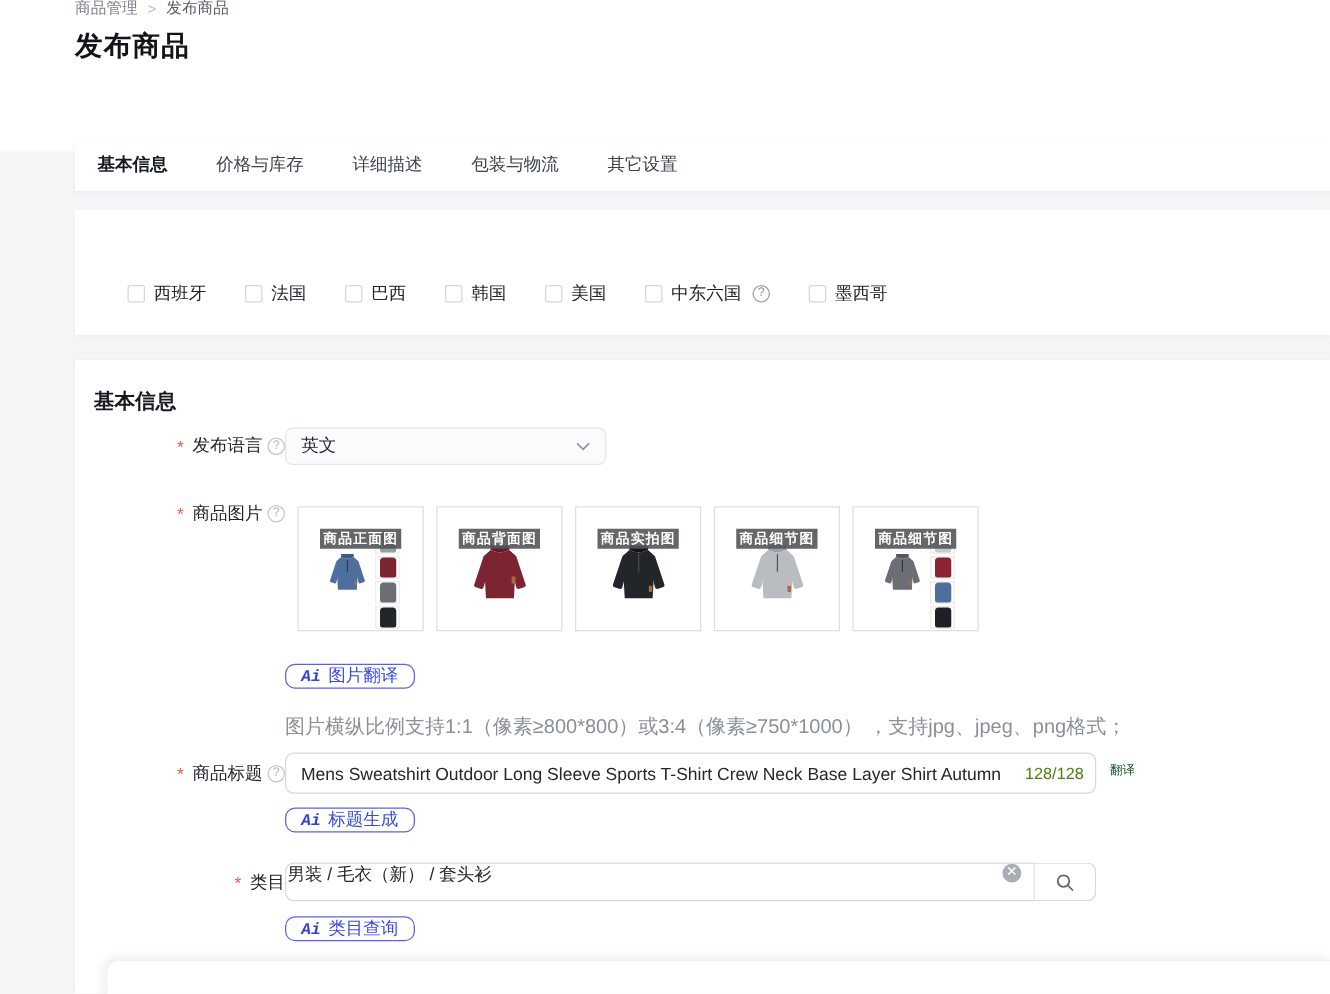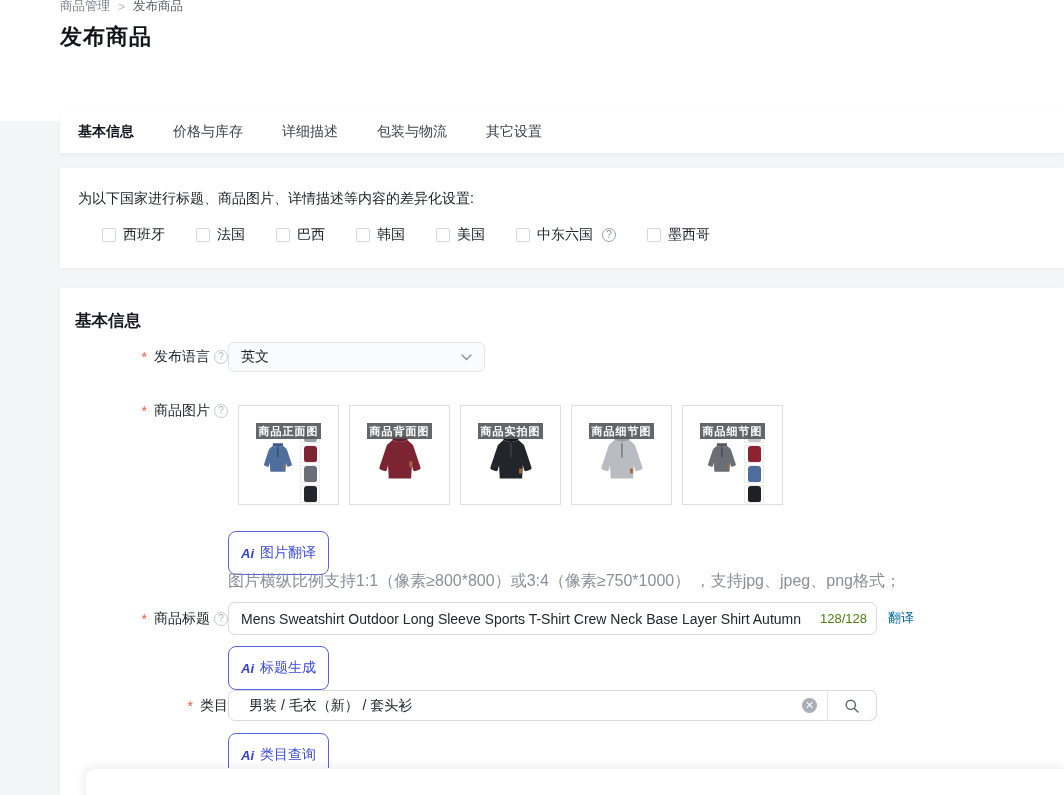--- a/index.html
+++ b/index.html
@@ -47,35 +47,35 @@
   .tile { width:101px; height:100px; background:#fff; border:1px solid #dcdfe3; padding:17px; position:relative; cursor:pointer; }
   .tile-inner { position:relative; width:100%; height:100%; background:#fff; display:flex; }
   .tile-band { position:absolute; left:0; top:0; right:0; height:16px; background:rgba(83,85,88,.9); color:#fff; font-size:11px; font-weight:700; letter-spacing:1px; text-align:center; line-height:16px; z-index:2; }
   .tile-img { flex:1; display:flex; align-items:flex-end; justify-content:center; overflow:hidden; }
   .tile-img svg { width:86%; height:92%; }
   .variants { width:21px; display:flex; flex-direction:column; gap:2px; padding-top:2px; }
   .variant-chip { width:20px; height:22px; background:#fdfdfd; border:1px solid #ececec; display:flex; align-items:center; justify-content:center; }
   .variant-blob { width:13px; height:16px; border-radius:3px 3px 2px 2px; }
 
   
-  .ai-btn { position:absolute; height:44px; padding:0 12px; display:inline-flex; align-items:center; gap:6px; background:#fff; border:1px solid #5864e8; border-radius:8px; cursor:pointer; }
+  .ai-btn { position:absolute; height:20px; padding:0 12px; display:inline-flex; align-items:center; gap:6px; background:#fff; border:1px solid #5864e8; border-radius:8px; cursor:pointer;font-family:Liberation Mono, monospace; }
   .ai-mark { font-size:13px; font-weight:700; font-style:italic; color:#3241d6; }
   .ai-label { font-size:14px; color:#3a49e0; }
 
   .img-hint { position:absolute; left:168px; top:283px; font-size:16px; color:#8a9099; }
 
   
   .title-input-wrap { position:absolute; left:168px; top:314px; width:649px; height:33px; }
   .text-input { width:100%; height:100%; border:1px solid #d7dade; border-radius:7px; font-size:14px; color:#23262d; padding:0 72px 0 12px; outline:none; font-family:"Liberation Sans","DejaVu Sans",sans-serif; background:#fff; }
   .char-count { position:absolute; right:10px; top:0; height:33px; display:flex; align-items:center; font-size:13px; color:#4d7c0f; }
-  .translate-link { position:absolute; left:828px; top:321px; font-size:13px; color:#0369a1; cursor:pointer; }
+  .translate-link { position:absolute; left:828px; top:321px; font-size:10px; color:#14532d; cursor:pointer; }
 
   
   .cat-group { position:absolute; left:168px; top:402px; width:649px; height:31px; display:flex; }
-  .cat-input { flex:1; border:1px solid #d7dade; border-radius:7px 0 0 7px; display:flex; align-items:center; padding:0 10px 0 20px; background:#fff; font-size:14px; color:#23262d; }
+  .cat-input { flex:1; border:1px solid #d7dade; border-radius:7px 0 0 7px; display:flex; padding:0 10px 0 1px; background:#fff; font-size:14px; color:#23262d; }
   .cat-value { flex:1; white-space:nowrap; overflow:hidden; }
   .clear-icon { width:15px; height:15px; border-radius:50%; background:#a9adb5; color:#fff; font-size:11px; line-height:15px; text-align:center; cursor:pointer; flex:0 0 auto; }
   .cat-search-btn { width:50px; border:1px solid #d7dade; border-left:1px solid #e3e5e9; margin-left:-1px; border-radius:0 7px 7px 0; background:#fff; display:flex; align-items:center; justify-content:center; cursor:pointer; }
 
   
   .next-panel { position:absolute; left:25px; right:0; top:480px; bottom:-4px; background:#fff; border-radius:10px 0 0 0; box-shadow:-2px -2px 8px rgba(31,35,41,.07); border:1px solid #f2f3f5; border-right:none; border-bottom:none; }
 
   .btn-imgtrans { left:168px; top:243px; }
   .btn-titlegen { left:168px; top:358px; }
   .btn-catquery { left:168px; top:445px; }
@@ -96,21 +96,20 @@
 
   <div class="tabs-bar card">
     <span class="tab active">基本信息</span>
     <span class="tab">价格与库存</span>
     <span class="tab">详细描述</span>
     <span class="tab">包装与物流</span>
     <span class="tab">其它设置</span>
   </div>
 
   <div class="diff-card card">
-    <div class="diff-desc">为以下国家进行标题、商品图片、详情描述等内容的差异化设置:</div>
     <div class="country-row">
       <div class="country">
         <span class="checkbox"></span>
         <span class="country-label">西班牙</span>
       </div>
       <div class="country">
         <span class="checkbox"></span>
         <span class="country-label">法国</span>
       </div>
       <div class="country">

